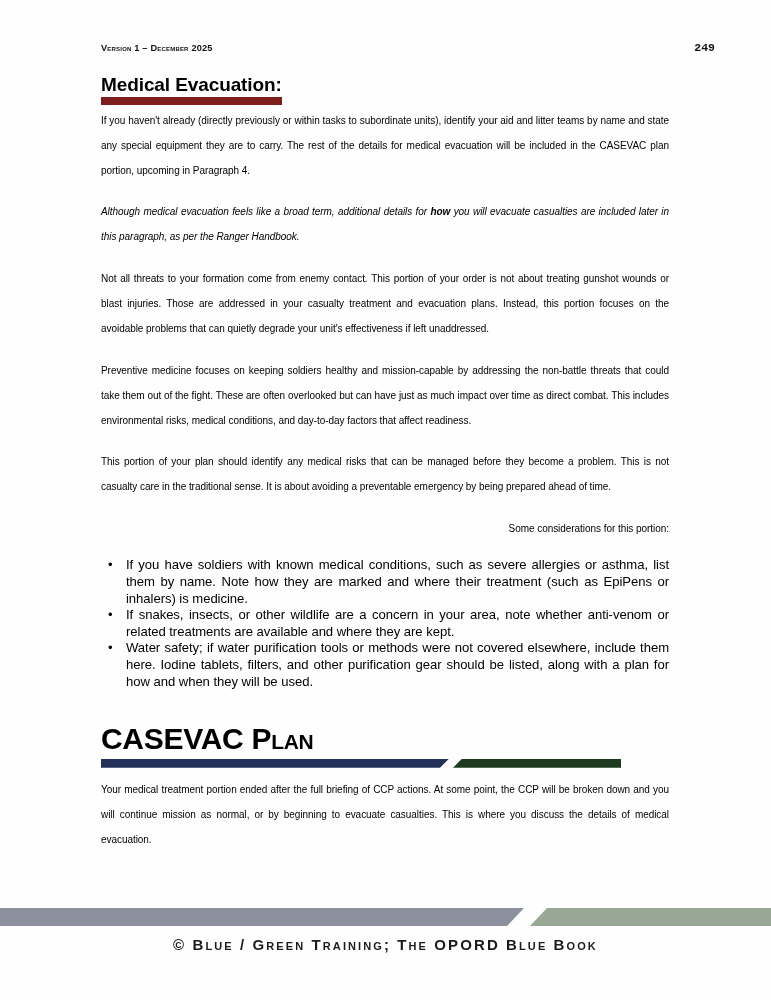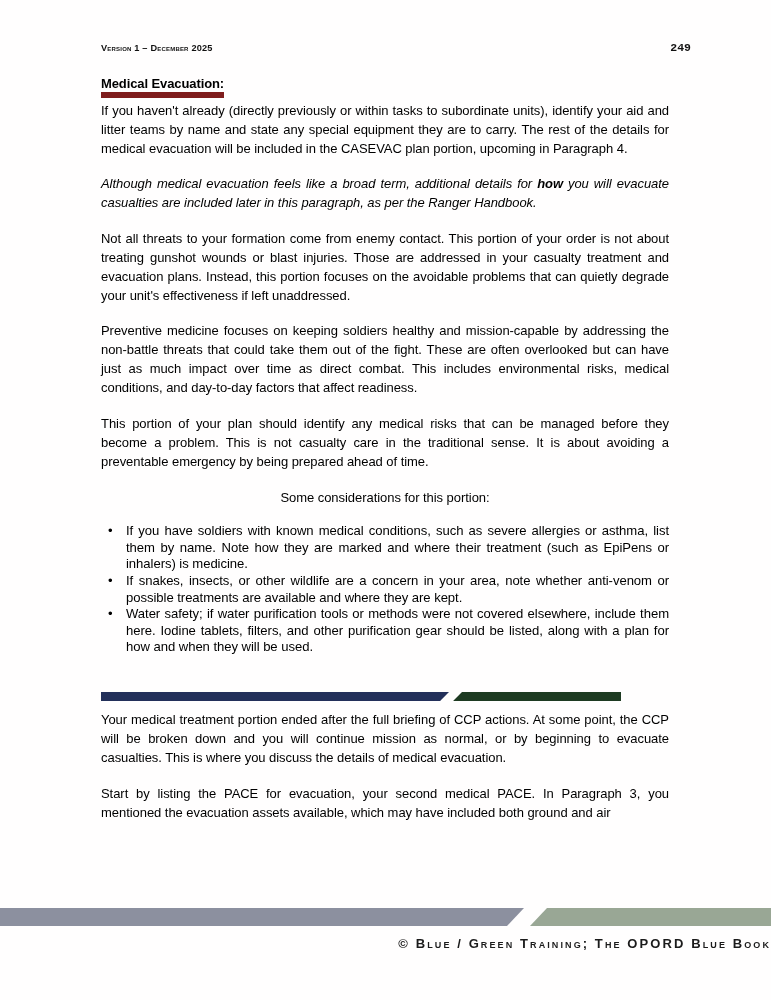--- a/index.html
+++ b/index.html
@@ -21,21 +21,21 @@
     position: absolute;
     inset: 0;
     background: #fffefe;
   }
 
   
   .run-head {
     position: absolute;
     top: 41px;
     left: 101px;
-    right: 80px;
+    right: 56px;
     height: 16px;
     display: flex;
     align-items: baseline;
     justify-content: space-between;
     gap: 36px;
   }
   .run-head-left {
     font-family: "Liberation Sans", sans-serif;
     font-size: 9.2px;
     font-weight: bold;
@@ -54,39 +54,39 @@
   
   .col {
     position: absolute;
     top: 74px;
     left: 101px;
     width: 568px;
   }
 
   h3.sub {
     margin: 0 0 1px 0;
-    font-size: 13px;
+    font-size: 19px;
     font-weight: bold;
     letter-spacing: -0.1px;
     line-height: 1.2;
     display: inline-block;
-    border-bottom: 6px solid #7f1d1d;
+    border-bottom: 8px solid #7f1d1d;
     padding-bottom: 0px;
   }
   .sub-wrap { margin-bottom: 2px; }
 
   p.body {
     margin: 0 0 0 0;
-    font-size: 13px;
-    line-height: 19px;
+    font-size: 10px;
+    line-height: 25px;
     text-align: justify;
     text-justify: inter-word;
     letter-spacing: -0.05px;
   }
-  p.body.noj { text-align: center; }
+  p.body.noj { text-align: right; }
 
   .gap { height: 16.6px; }
   .gap-sm { height: 9px; }
 
   p.ital {
     font-style: italic;
   }
   p.ital b { font-style: italic; font-weight: bold; }
 
   
@@ -179,23 +179,23 @@
     right: 0;
     background: #99a795;
     clip-path: polygon(17px 0, 100% 0, 100% 100%, 0 100%);
   }
 
   .foot-text {
     position: absolute;
     top: 936px;
     left: 0;
     right: 0;
-    text-align: right;
+    text-align: center;
     font-family: "Liberation Sans", sans-serif;
-    font-size: 13px;
+    font-size: 15px;
     font-weight: bold;
     font-variant: small-caps;
     letter-spacing: 2.1px;
     color: #1b1b1b;
   }
 </style>
 </head>
 <body>
 
 <div class="page">
@@ -229,42 +229,42 @@
     <p class="body">This portion of your plan should identify any medical risks that can be managed before they become a problem. This is not casualty care in the traditional sense. It is about avoiding a preventable emergency by being prepared ahead of time.</p>
 
     <div class="gap"></div>
 
     <p class="body noj">Some considerations for this portion:</p>
 
     <div class="gap"></div>
 
     <ul class="bul">
       <li><span class="dot">•</span><span>If you have soldiers with known medical conditions, such as severe allergies or asthma, list them by name. Note how they are marked and where their treatment (such as EpiPens or inhalers) is medicine.</span></li>
-      <li><span class="dot">•</span><span>If snakes, insects, or other wildlife are a concern in your area, note whether anti-venom or possible treatments are available and where they are kept.</span></li>
+      <li><span class="dot">•</span><span>If snakes, insects, or other wildlife are a concern in your area, note whether anti-venom or related treatments are available and where they are kept.</span></li>
       <li><span class="dot">•</span><span>Water safety; if water purification tools or methods were not covered elsewhere, include them here. Iodine tablets, filters, and other purification gear should be listed, along with a plan for how and when they will be used.</span></li>
     </ul>
 
     <div class="gap"></div>
 
 
     <div class="gap"></div>
 
+    <h1 class="chapter"><span>CASEVAC</span><span>&nbsp;</span><span class="sc">Plan</span></h1>
 
     <div class="rule">
       <div class="seg-blue"></div>
       <div class="seg-green"></div>
     </div>
 
     <div class="gap-sm"></div>
 
     <p class="body">Your medical treatment portion ended after the full briefing of CCP actions. At some point, the CCP will be broken down and you will continue mission as normal, or by beginning to evacuate casualties. This is where you discuss the details of medical evacuation.</p>
 
     <div class="gap"></div>
 
-    <p class="body">Start by listing the PACE for evacuation, your second medical PACE. In Paragraph 3, you mentioned the evacuation assets available, which may have included both ground and air</p>
 
   </div>
 
   <div class="foot-band">
     <div class="fb-left"></div>
     <div class="fb-right"></div>
   </div>
 
   <div class="foot-text">© Blue / Green Training; The OPORD Blue Book</div>
 

